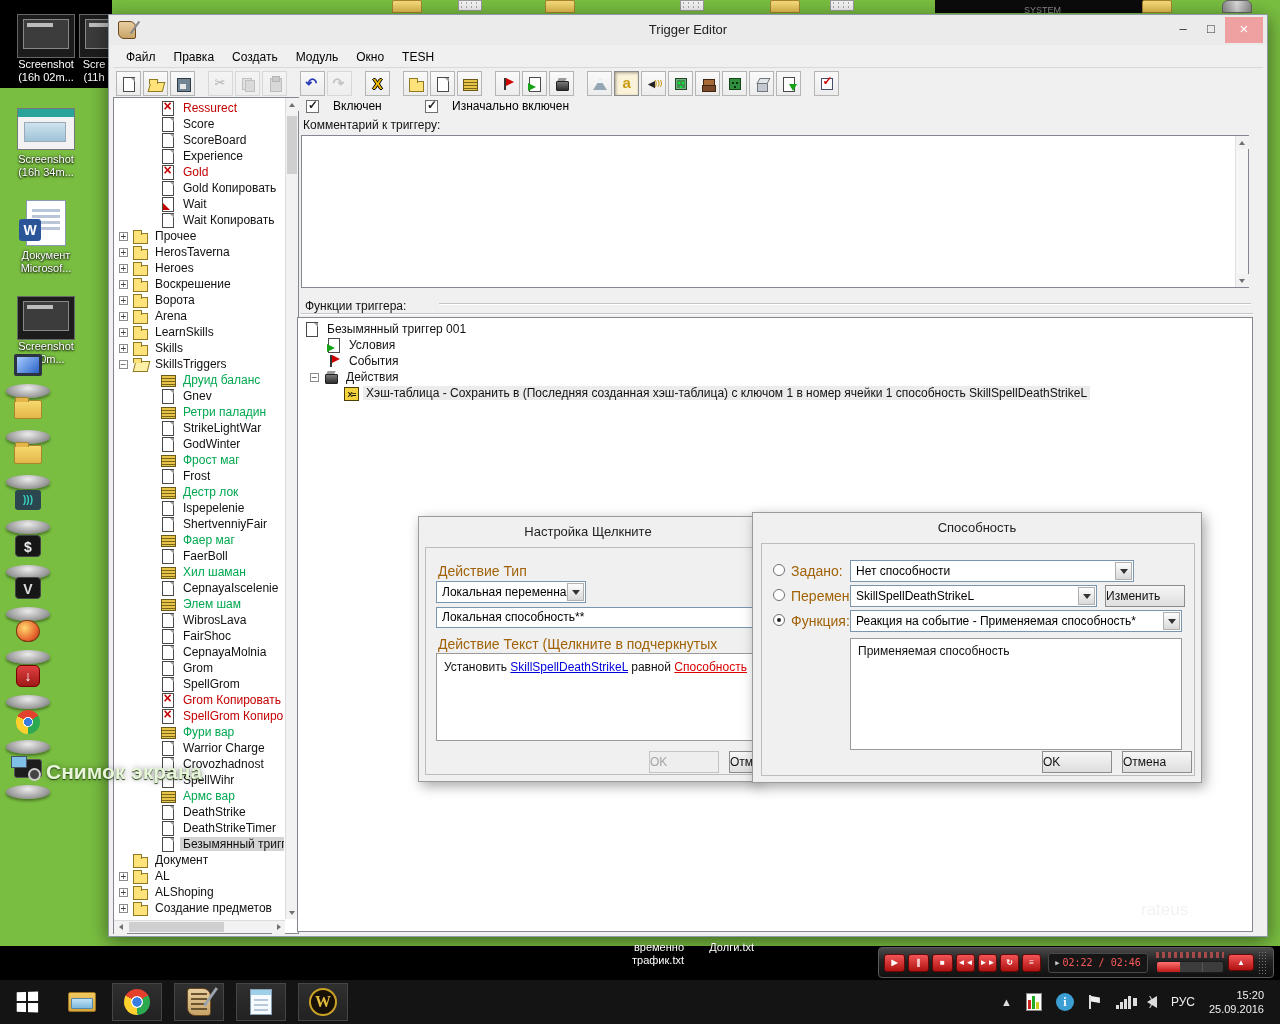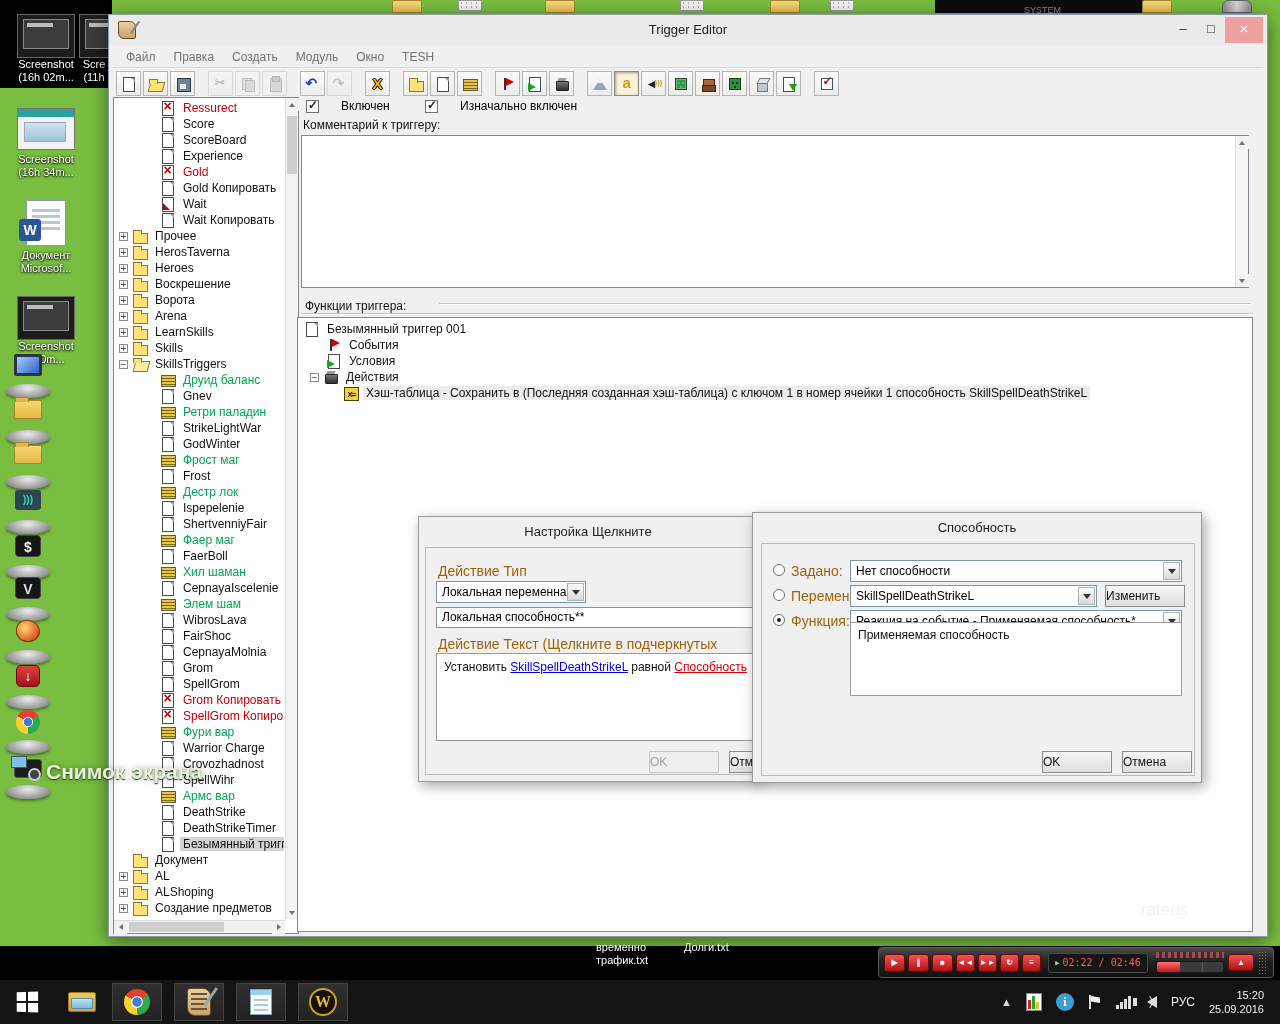--- a/index.html
+++ b/index.html
@@ -44,21 +44,21 @@
 .pk-chrome{width:24px;height:24px;border-radius:50%;background:conic-gradient(from -60deg,#e4402e 0 33%,#2da94f 33% 66%,#ffd02e 66% 100%);position:relative}
 .pk-chrome::after{content:"";position:absolute;left:7px;top:7px;width:10px;height:10px;border-radius:50%;background:radial-gradient(circle,#3a7de0 55%,#fff 60%)}
 .pk-cam{width:28px;height:19px;background:#1d1d1d;border-radius:3px;border:1px solid #555;margin-top:4px}
 .pk-cam::before{content:"";position:absolute;left:-4px;top:-4px;width:14px;height:10px;background:#7ec0e8;border:1px solid #456}
 .pk-cam::after{content:"";position:absolute;left:13px;top:8px;width:9px;height:9px;border-radius:50%;border:2px solid #cfcfcf;background:#444}
 
 #capture-overlay{position:absolute;left:46px;top:760px;font-size:21px;font-weight:bold;color:#e7f5d8;text-shadow:0 1px 1px rgba(30,60,15,.95),0 0 6px rgba(0,0,0,.4);z-index:40;white-space:nowrap}
 
 
 #strip{position:absolute;left:0;top:946px;width:1280px;height:34px;background:#000;z-index:15}
-.filelabel{position:absolute;color:#fff;font-size:11px;line-height:13px;text-align:left;z-index:16;text-shadow:0 1px 2px #000}
+.filelabel{position:absolute;color:#fff;font-size:11px;line-height:13px;text-align:right;z-index:16;text-shadow:0 1px 2px #000}
 
 
 #rateus{position:absolute;left:1141px;top:900px;color:#f2f2f2;font-size:17px;z-index:21}
 #player{position:absolute;left:878px;top:947px;width:396px;height:31px;background:linear-gradient(#4a4a4a,#222 45%,#101010);border:1px solid #5a5a5a;border-radius:4px;display:flex;align-items:center;padding:0 5px;z-index:20}
 .pbtn{width:21px;height:18px;border-radius:3px;background:linear-gradient(#f25555,#b01212);border:1px solid #6a0808;color:#fff;font-size:8px;display:flex;align-items:center;justify-content:center;margin-right:3px;flex:none;font-weight:bold}
 .pbtn.small{width:19px}
 .lcd{width:100px;height:20px;background:#161616;border:1px solid #484848;border-radius:3px;color:#ff5a5a;font-family:"DejaVu Sans Mono",monospace;font-size:10px;display:flex;align-items:center;justify-content:center;gap:3px;margin:0 4px;flex:none}
 .lcd .pfx{font-size:7px;color:#c8c8c8}
 #progArea{flex:1;margin:0 4px;position:relative;height:22px}
 #spectrum{position:absolute;left:0;top:0;width:100%;height:6px;background:repeating-linear-gradient(90deg,#c05050 0 3px,#303030 3px 6px);opacity:.8}
@@ -102,21 +102,21 @@
 #clock{text-align:right;font-size:11px;line-height:14px;color:#f0f0f0}
 
 
 #win{position:absolute;left:108px;top:14px;width:1160px;height:923px;background:#f0f0f0;border:1px solid #8e9aa6;box-shadow:0 4px 18px rgba(0,0,0,.5);z-index:10}
 #titlebar{position:absolute;left:0;top:0;width:100%;height:30px;background:#ebebeb;text-align:center;font-size:13px;color:#222;line-height:30px}
 #winicon{position:absolute;left:9px;top:6px;width:18px;height:18px;background:linear-gradient(#e8cfa0,#c8a468);border:1px solid #6b4a20;border-radius:2px 6px 2px 6px}
 #winicon::after{content:"";position:absolute;right:-1px;top:-2px;width:2px;height:15px;background:#888;transform:rotate(35deg)}
 #winctrls{position:absolute;right:4px;top:2px;display:flex;height:26px}
 .wbtn{width:28px;height:26px;text-align:center;line-height:24px;font-size:13px;color:#333}
 .wbtn.close{width:38px;background:#efa0a0;color:#fff;font-size:15px}
-#menubar{position:absolute;left:8px;top:33px;display:flex;font-size:12px;color:#737373}
+#menubar{position:absolute;left:8px;top:33px;display:flex;font-size:12px;color:#000000}
 .menu-item{padding:2px 9px 3px 9px}
 #menusep{position:absolute;left:4px;top:52px;width:1150px;border-top:1px solid #d8d8d8}
 #toolbar{position:absolute;left:7px;top:56px;display:flex;align-items:center}
 .tbgroup{display:flex;margin-right:11px}
 .tb{width:25px;height:25px;border:1px solid #b5b5b5;background:linear-gradient(#fafafa,#ececec);display:flex;align-items:center;justify-content:center;margin-right:2px;position:relative}
 .tb.pressed{background:#fbf3d9;border-color:#8a8a8a;box-shadow:inset 1px 1px 3px rgba(0,0,0,.35)}
 .tb.disabled{opacity:.42}
 
 
 .ticn,.ticon{width:16px;height:16px;position:relative;display:inline-block;flex:none}
@@ -183,21 +183,21 @@
 .sb-up{top:0}.sb-dn{bottom:0}.sb-lf{left:0}.sb-rt{right:0}
 .sb-up::after,.sb-dn::after,.sb-lf::after,.sb-rt::after{content:"";position:absolute;left:3px;top:4px;border:3px solid transparent}
 .sb-up::after{border-bottom:4px solid #707070;top:2px}
 .sb-dn::after{border-top:4px solid #707070;top:5px}
 .sb-lf::after{border-right:4px solid #707070;left:2px;top:3px}
 .sb-rt::after{border-left:4px solid #707070;left:5px;top:3px}
 .vthumb{position:absolute;left:1px;right:1px;top:18px;height:58px;background:#cfcfcf}
 .hthumb{position:absolute;top:1px;bottom:1px;left:15px;width:95px;background:#cfcfcf}
 
 
-.cbwrap{position:absolute;display:flex;align-items:center;gap:22px;font-size:12px}
+.cbwrap{position:absolute;display:flex;align-items:center;gap:14px;font-size:12px}
 .cbox{width:13px;height:13px;background:#fff;border:1px solid #707070;position:relative}
 .cbox.checked::after{content:"✓";position:absolute;left:1px;top:-3px;font-size:12px;font-weight:bold;color:#222}
 #commentLabel{position:absolute;left:194px;top:103px;font-size:12px;color:#111}
 #commentBox{position:absolute;left:192px;top:120px;width:948px;height:153px;background:#fff;border:1px solid #828790}
 .cscroll{position:absolute;right:0;top:0;bottom:0;width:13px;background:#f6f6f6;border-left:1px solid #e0e0e0}
 #sepLabel{position:absolute;left:196px;top:284px;font-size:12px;color:#111;z-index:2}
 .groove{position:absolute;height:2px;border-top:1px solid #c6c6c6;border-bottom:1px solid #fff}
 #funcArea{position:absolute;left:188px;top:302px;width:956px;height:615px;background:#fff;border:1px solid #828790}
 #funcRows{position:absolute;left:2px;top:3px;right:2px;bottom:2px;overflow:hidden}
 
@@ -792,27 +792,27 @@
 
     <div id="funcArea">
       <div id="funcRows">
           <div class="trow">
             <div class="tsp" style="width: 4px;"></div>
             <div class="ticon i-doc"></div>
             <div class="tlabel">Безымянный триггер 001</div>
           </div>
           <div class="trow">
             <div class="tsp" style="width: 26px;"></div>
+            <div class="ticon i-cond"></div>
+            <div class="tlabel">Условия</div>
+          </div>
+          <div class="trow">
+            <div class="tsp" style="width: 26px;"></div>
             <div class="ticon i-flag"></div>
             <div class="tlabel">События</div>
-          </div>
-          <div class="trow">
-            <div class="tsp" style="width: 26px;"></div>
-            <div class="ticon i-cond"></div>
-            <div class="tlabel">Условия</div>
           </div>
           <div class="trow">
             <div class="tsp" style="width: 10px;"></div>
             <div class="exp">−</div>
             <div class="ticon i-action"></div>
             <div class="tlabel">Действия</div>
           </div>
           <div class="trow">
             <div class="tsp" style="width: 44px;"></div>
             <div class="ticon i-hash"></div>
@@ -837,38 +837,38 @@
     </div>
     <div class="btn disabled" style="left:230px;top:234px;width:70px;height:22px">OK</div>
     <div class="btn" style="left:310px;top:234px;width:70px;height:22px">Отмена</div>
   </div>
 
   <div class="dlg" id="dlgAbility" style="left:752px;top:512px;width:450px;height:271px">
     <div class="dlg-title">Способность</div>
     <div class="dlg-panel" style="left:8px;top:30px;width:434px;height:233px"></div>
     <div class="radio" style="left:20px;top:51px"></div>
     <div class="dlabel2" style="left:38px;top:50px">Задано:</div>
-    <div class="combo" style="left:97px;top:47px;width:332px">
+    <div class="combo" style="left:97px;top:47px;width:284px">
       <span>Нет способности</span>
       <span class="arr"></span>
     </div>
     <div class="radio" style="left:20px;top:76px"></div>
     <div class="dlabel2" style="left:38px;top:75px">Перемен.:</div>
     <div class="combo" style="left:97px;top:72px;width:247px">
       <span>SkillSpellDeathStrikeL</span>
       <span class="arr"></span>
     </div>
     <div class="btn" style="left:352px;top:72px;width:80px;height:22px">Изменить</div>
     <div class="radio sel" style="left:20px;top:101px"></div>
     <div class="dlabel2" style="left:38px;top:100px">Функция:</div>
     <div class="combo" style="left:97px;top:97px;width:332px">
       <span>Реакция на событие - Применяемая способность*</span>
       <span class="arr"></span>
     </div>
-    <div class="descbox" style="left:97px;top:109px;width:332px;height:74px">Применяемая способность</div>
+    <div class="descbox" style="left:97px;top:125px;width:332px;height:112px">Применяемая способность</div>
     <div class="btn" style="left:289px;top:238px;width:70px;height:22px">OK</div>
     <div class="btn" style="left:369px;top:238px;width:70px;height:22px">Отмена</div>
   </div>
 
 <div class="pedestal-wrap" style="top: 352px;">
       <div class="pedestal"></div>
       <div class="pk pk-pc"></div>
     </div>
     <div class="pedestal-wrap" style="top: 398px;">
       <div class="pedestal"></div>

